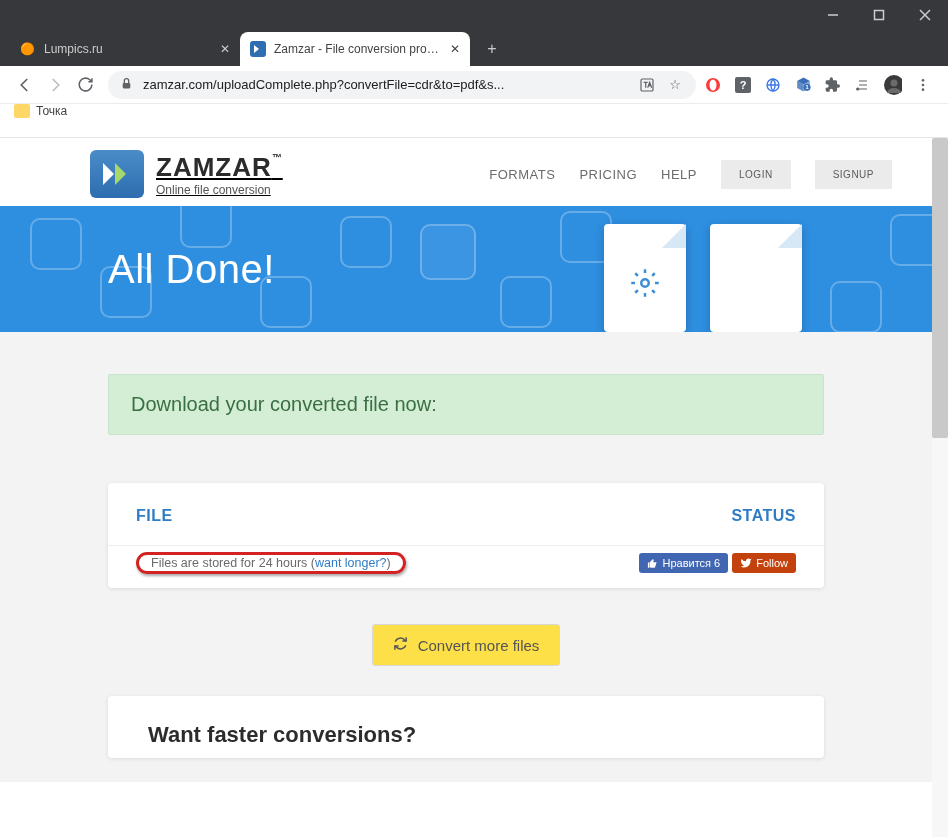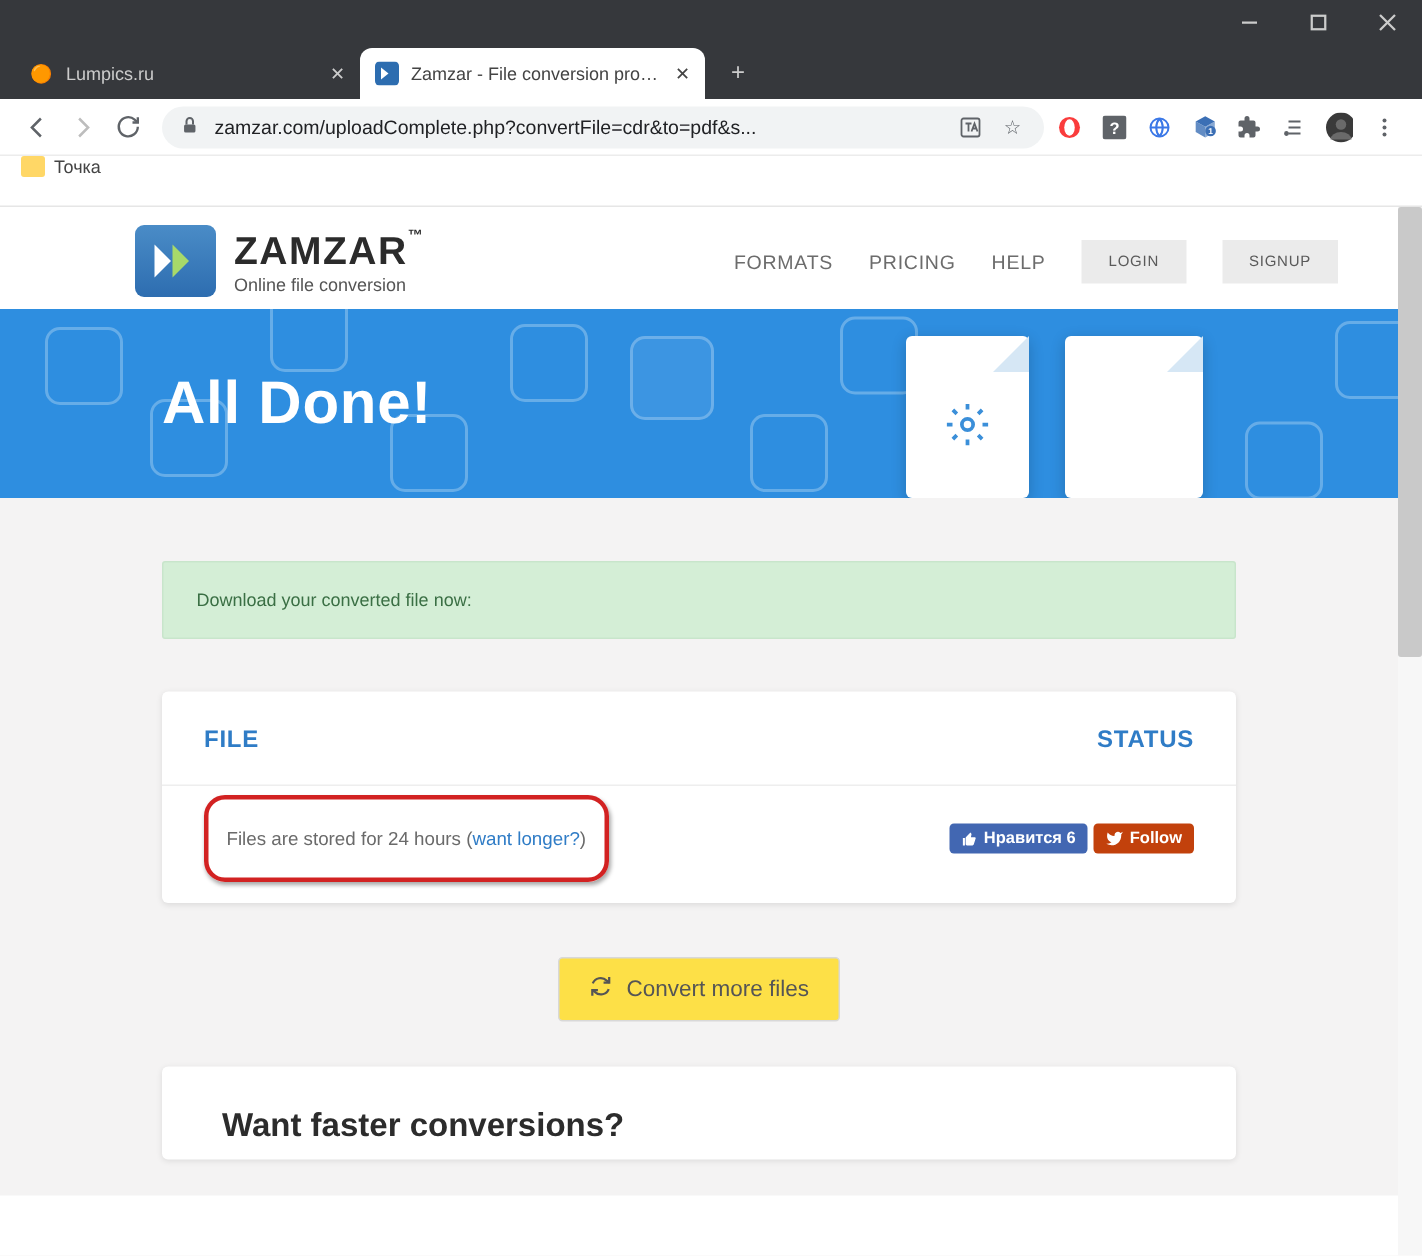--- a/index.html
+++ b/index.html
@@ -34,51 +34,51 @@
 
 
 .page { position: relative; background: #fff; height: calc(837px - 66px - 38px - 34px); overflow-y: hidden; }
 .scrollbar { position: absolute; right: 0; top: 0; width: 16px; height: 100%; background: #f7f7f7; }
 .scroll-thumb { position: absolute; top: 0; width: 16px; height: 300px; background: #c9c9c9; border-radius: 2px; }
 .content { margin-right: 16px; }
 
 .header { display: flex; align-items: center; justify-content: space-between; padding: 12px 40px 8px 90px; }
 .logo-wrap { display: flex; align-items: center; gap: 12px; }
 .logo-mark { width: 54px; height: 48px; background: linear-gradient(#4a8cc7,#2d6db0); border-radius: 6px; display: flex; align-items: center; justify-content: center; }
-.logo-text { display: flex; flex-direction: column; }
+.logo-text { display: flex; flex-direction: column; text-decoration: underline; }
 .brand { font-size: 26px; font-weight: 900; color: #2b2b2b; letter-spacing: 1px; }
 .brand sup { font-size: 10px; vertical-align: top; }
 .tagline { font-size: 12px; color: #555; }
 .navlinks { display: flex; gap: 24px; align-items: center; }
 .navlink { font-size: 13px; color: #6c6c6c; letter-spacing: 0.5px; }
 .navbtn { background: #ebebeb; color: #5a5a5a; padding: 9px 18px; font-size: 10px; letter-spacing: 0.5px; }
 
 .hero { height: 126px; background: #2e8ee0; position: relative; overflow: hidden; display: flex; align-items: center; padding-left: 108px; }
 .hero-bg { position: absolute; inset: 0; opacity: 0.45; }
 .hero-bg .sq { position: absolute; border: 2px solid rgba(255,255,255,0.6); border-radius: 10px; }
-.hero-title { position: relative; color: #fff; font-size: 40px; font-weight: 700; letter-spacing: 0.5px; }
+.hero-title { position: relative; color: #fff; font-size: 40px; font-weight: 400; letter-spacing: 0.5px; }
 .hero-docs { position: absolute; right: 130px; top: 18px; display: flex; gap: 24px; }
 .docicon { width: 82px; height: 108px; background: #fff; border-radius: 4px; box-shadow: 0 3px 10px rgba(0,0,0,0.2); position: relative; }
 .docicon::before { content: ""; position: absolute; top: 0; right: 0; width: 24px; height: 24px; background: linear-gradient(135deg, transparent 49%, #d6e7f5 51%); }
 .docicon .inner { position: absolute; top: 44px; left: 50%; transform: translateX(-50%); }
 
 .body-area { background: #f4f3f3; padding: 42px 108px 24px; }
-.alert { background: #d4eed6; border: 1px solid #c8e5cb; padding: 18px 22px; font-size: 12px; color: #3a6f44; margin-bottom: 35px; border-radius: 2px; }
+.alert { background: #d4eed6; border: 1px solid #c8e5cb; padding: 18px 22px; font-size: 20px; color: #3a6f44; margin-bottom: 48px; border-radius: 2px; }
 
 .file-card { background: #fff; border-radius: 4px; box-shadow: 0 1px 4px rgba(0,0,0,0.1); }
 .card-head { display: flex; justify-content: space-between; padding: 24px 28px 20px; border-bottom: 1px solid #eee; }
 .col-title { font-size: 16px; color: #2f7cc6; font-weight: 600; letter-spacing: 0.5px; }
 .card-row { display: flex; justify-content: space-between; align-items: center; padding: 20px 28px 24px; }
 .filename { font-size: 18px; color: #2f7cc6; }
 .dl-btn { background: #0a4d93; color: #fff; font-size: 19px; padding: 14px 26px; border-radius: 4px; border: 1px solid #073a70; }
 .card-foot { display: flex; justify-content: space-between; align-items: center; padding: 6px 28px 14px; }
-.storage-note { font-size: 12.5px; color: #6a6a6a; position: relative; border: 3px solid #d22222; border-radius: 14px; padding: 19px 12px; box-shadow: 1px 2px 3px rgba(0,0,0,0.35); }
+.storage-note { font-size: 12.5px; color: #6a6a6a; position: relative; border: 3px solid #d22222; border-radius: 14px; padding: 1px 12px; box-shadow: 1px 2px 3px rgba(0,0,0,0.35); }
 .storage-note a { color: #2f7cc6; text-decoration: none; }
 .social { display: flex; gap: 4px; }
-.social-btn { height: 20px; color: #fff; font-size: 11px; padding: 0 8px; display: flex; align-items: center; gap: 4px; border-radius: 3px; font-weight: bold; }
+.social-btn { height: 20px; color: #fff; font-size: 11px; padding: 0 8px; display: flex; align-items: center; gap: 4px; border-radius: 3px; }
 .fb { background: #4267B2; }
 .tw { background: #c2410c; }
 
 .convert-more { display: flex; justify-content: center; margin: 36px 0 30px; }
 .convert-more-btn { background: #fde047; border: 1px solid #d8d8d8; padding: 11px 20px; font-size: 15px; color: #555; display: flex; align-items: center; gap: 10px; border-radius: 3px; }
 
 .faster-card { background: #fff; border-radius: 4px; padding: 26px 40px 10px; box-shadow: 0 1px 4px rgba(0,0,0,0.1); }
 .faster-title { font-size: 22px; font-weight: 700; color: #2c2c2c; }
 </style>
 </head>

